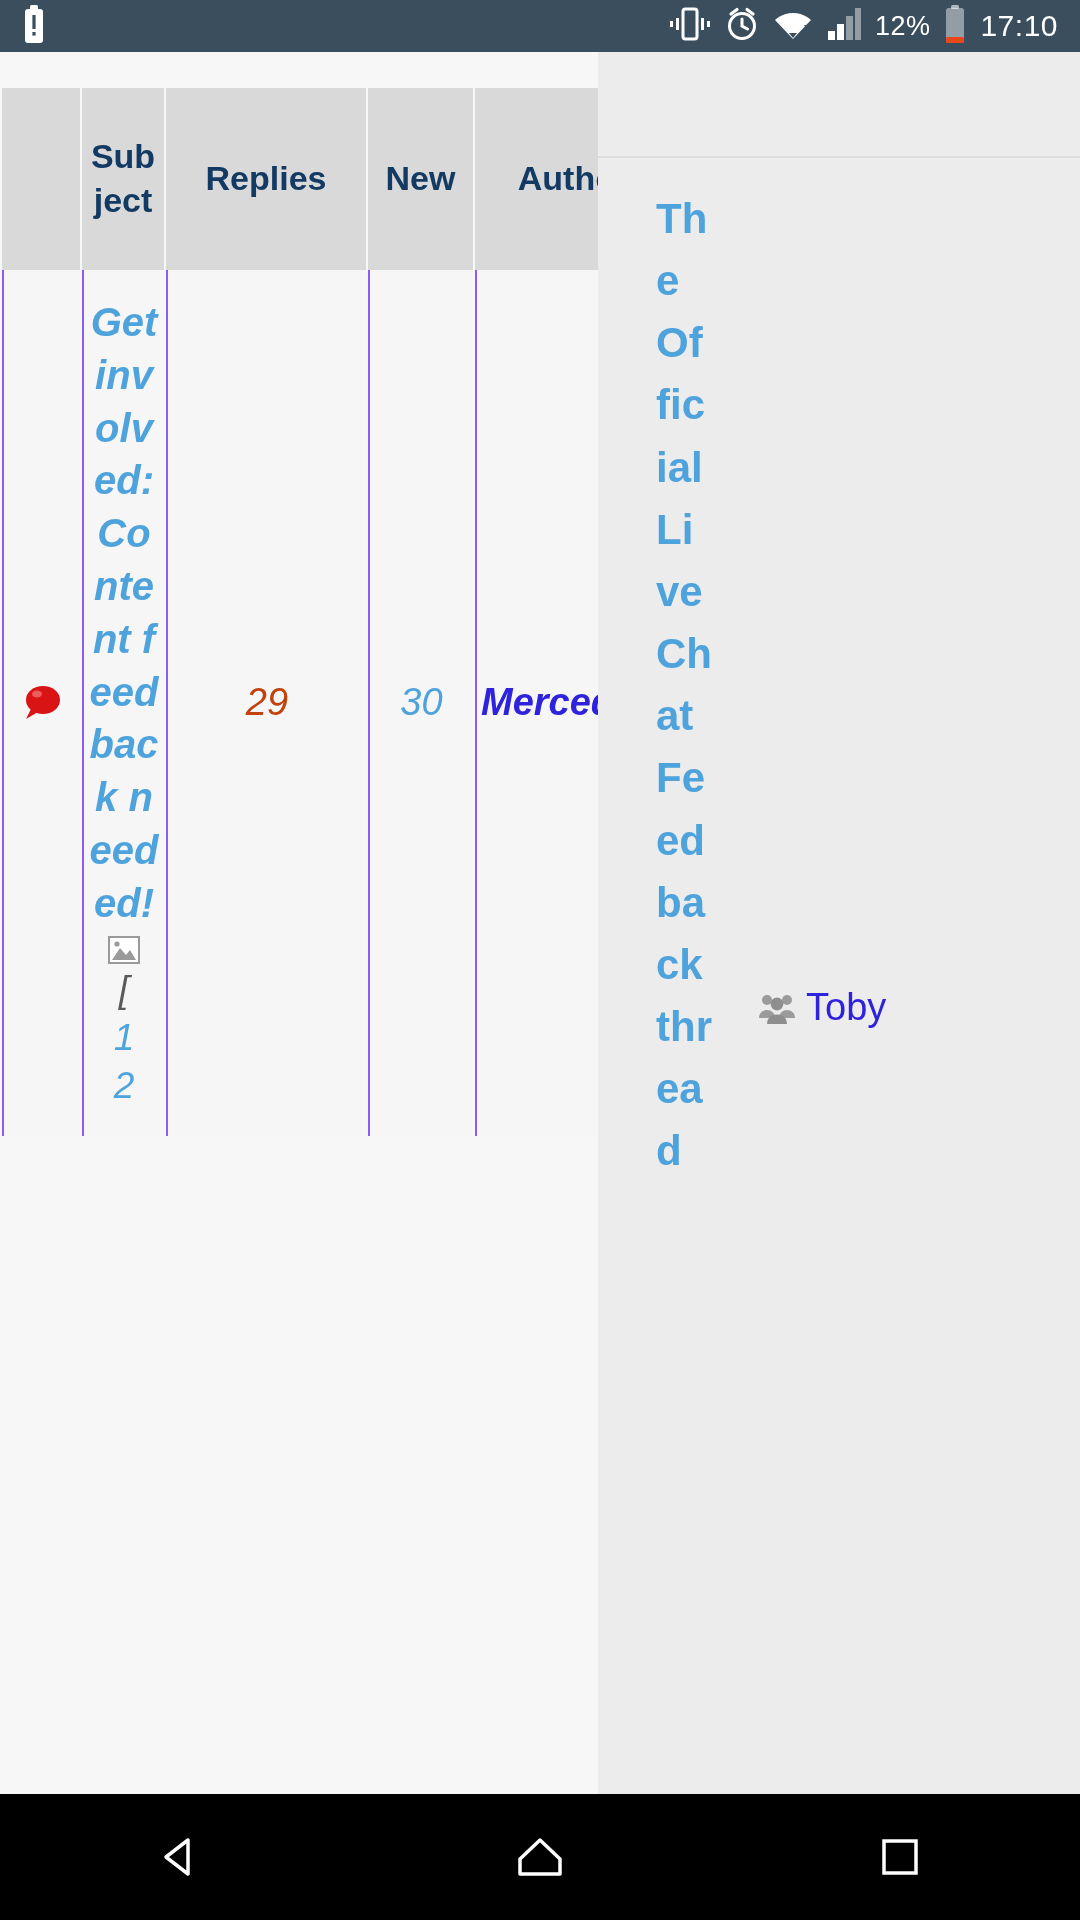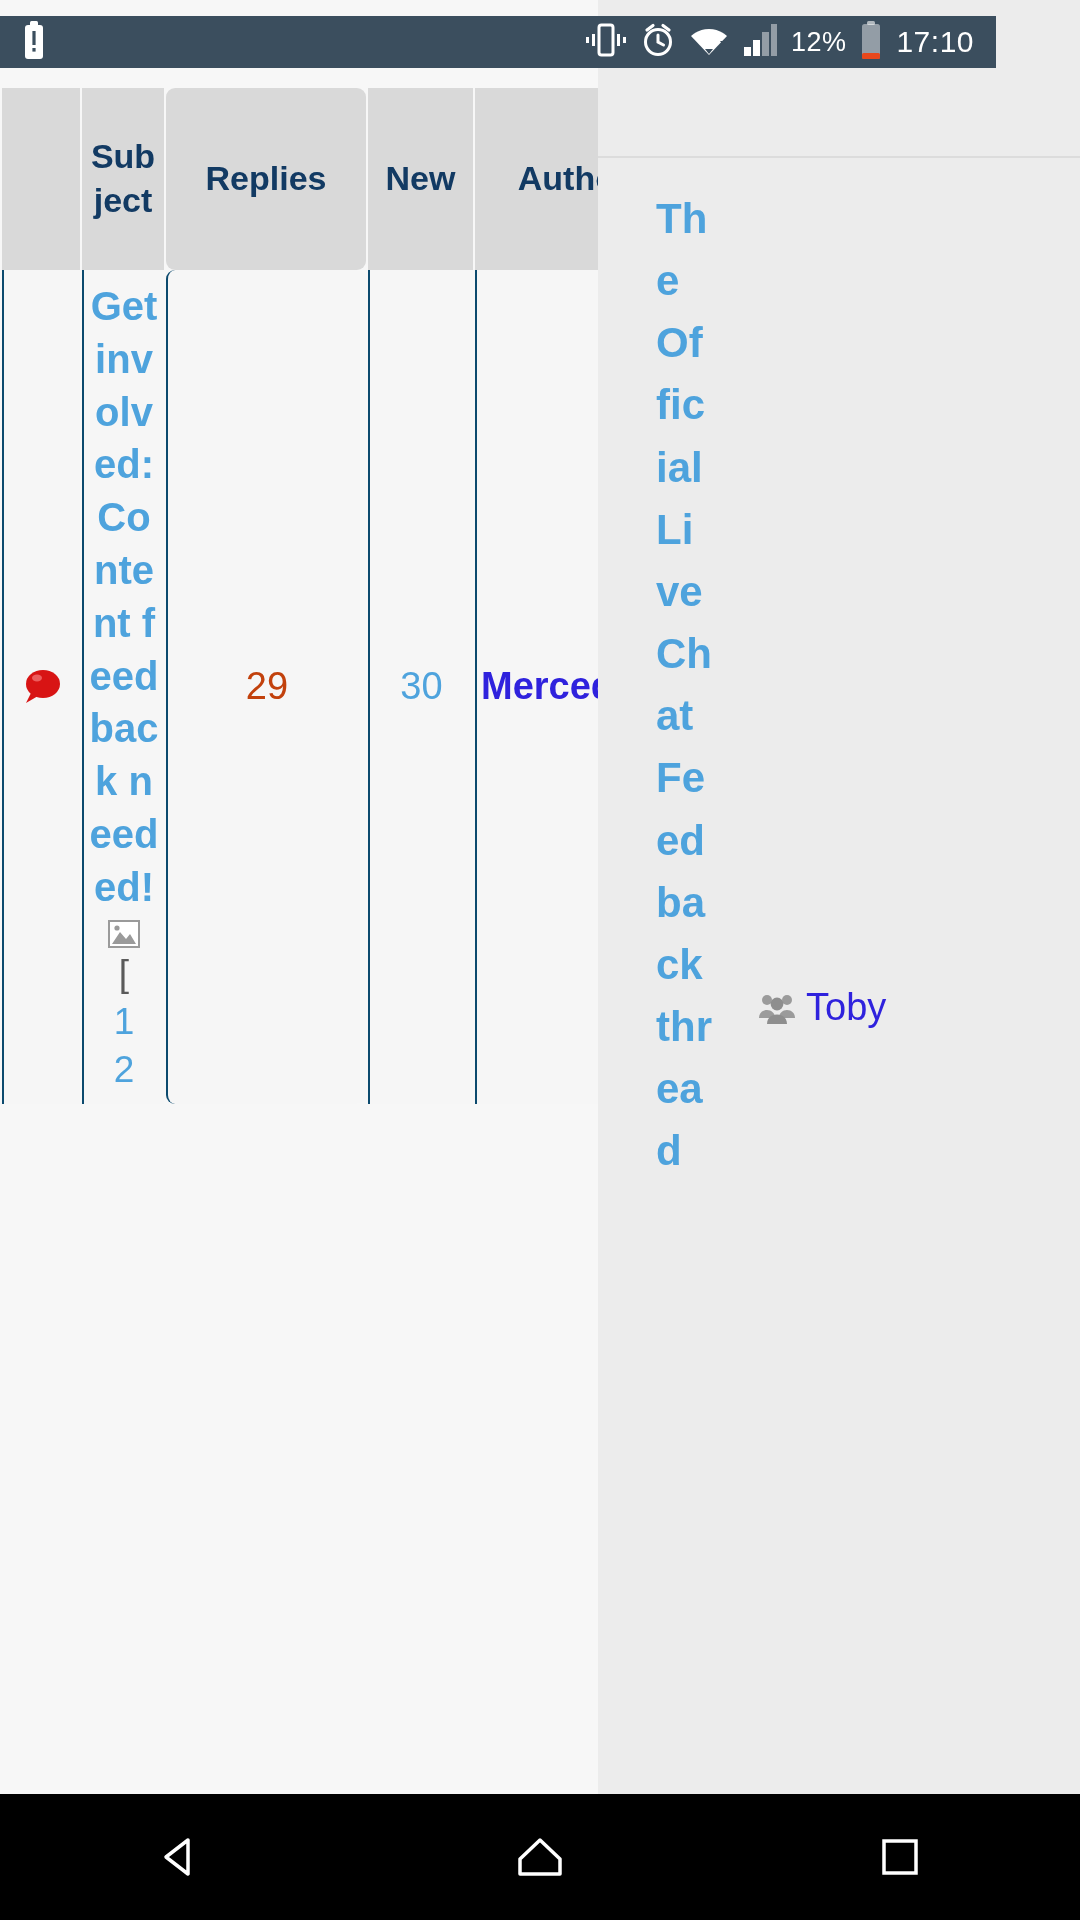--- a/index.html
+++ b/index.html
@@ -5,22 +5,22 @@
   * { box-sizing: border-box; margin: 0; padding: 0; }
   html, body {
     width: 1080px; height: 1920px;
     font-family: "Liberation Sans", sans-serif;
     background: #f7f7f7;
     overflow: hidden;
   }
 
   
   #statusbar {
-    position: absolute; top: 16px; left: 0;
-    width: 996px; height: 52px;
+    position: absolute; top: 0; left: 0;
+    width: 1080px; height: 52px;
     background: #3b4e5e;
     display: flex; align-items: center;
     padding: 0 22px;
     z-index: 50;
   }
   #statusbar .left { display: flex; align-items: center; gap: 10px; }
   #statusbar .right { margin-left: auto; display: flex; align-items: center; gap: 14px; }
   .sb-ico { display: block; }
   .sb-text {
     color: #ffffff; font-size: 27px; font-weight: 400;
@@ -70,26 +70,27 @@
     padding: 14px 6px;
     height: 182px;
     line-height: 1.28;
     word-break: break-all;
     overflow-wrap: anywhere;
   }
   #topic-table td {
     background: #f6f6f6;
     vertical-align: middle;
     text-align: center;
-    padding: 10px 4px;
-    border-left: 2px solid #0c4a6e;
+    padding: 26px 4px;
+    border-left: 2px solid #8b5cf6;
+    font-style: italic;
   }
   .col-icon   { width: 78px; }
   .col-subj   { width: 82px; }
-  .col-rep    { width: 200px; border-radius: 9px; }
+  .col-rep    { width: 200px; }
   .col-new    { width: 105px; }
   .col-auth   { width: 197px; }
 
   .subject-cell {
     line-height: 1.32;
     word-break: break-all;
     overflow-wrap: anywhere;
   }
   .subject-link {
     color: #4ea3dd;

